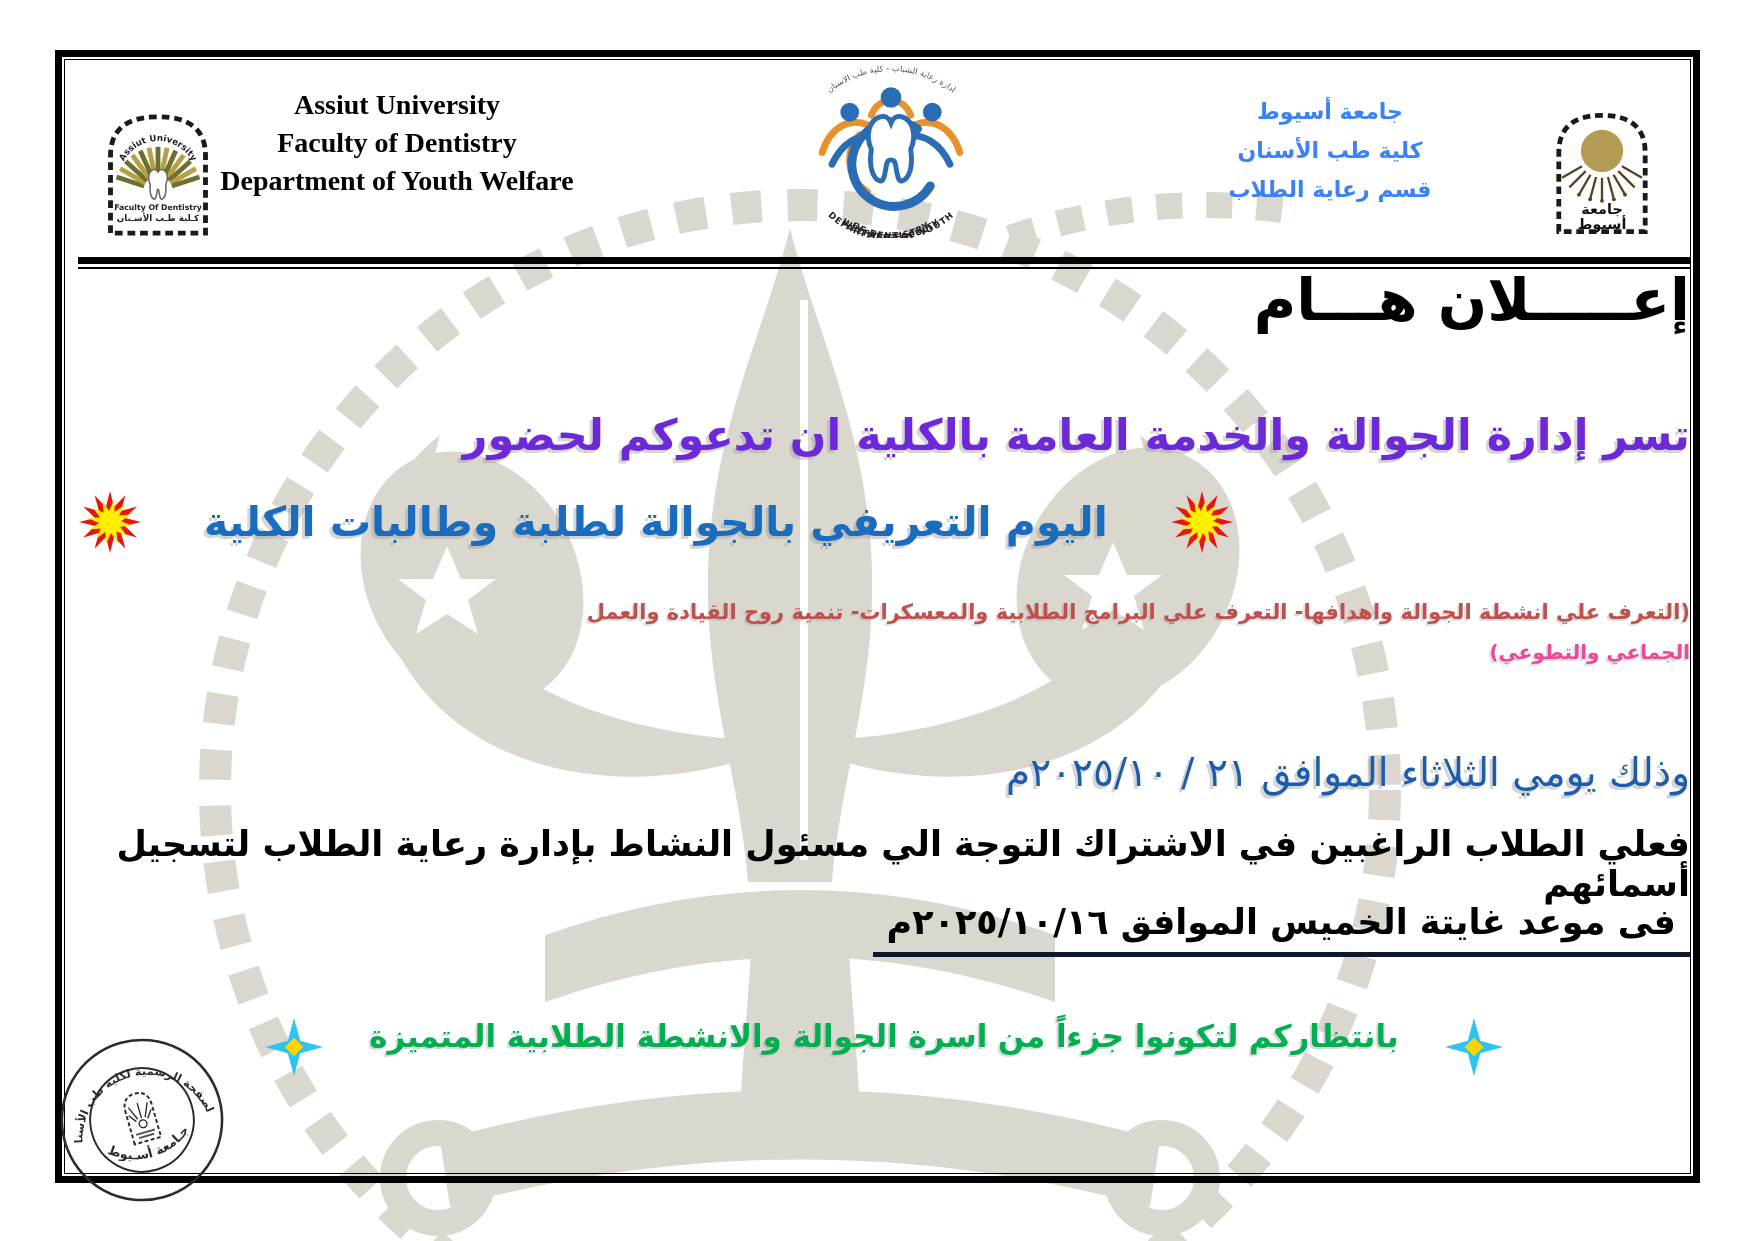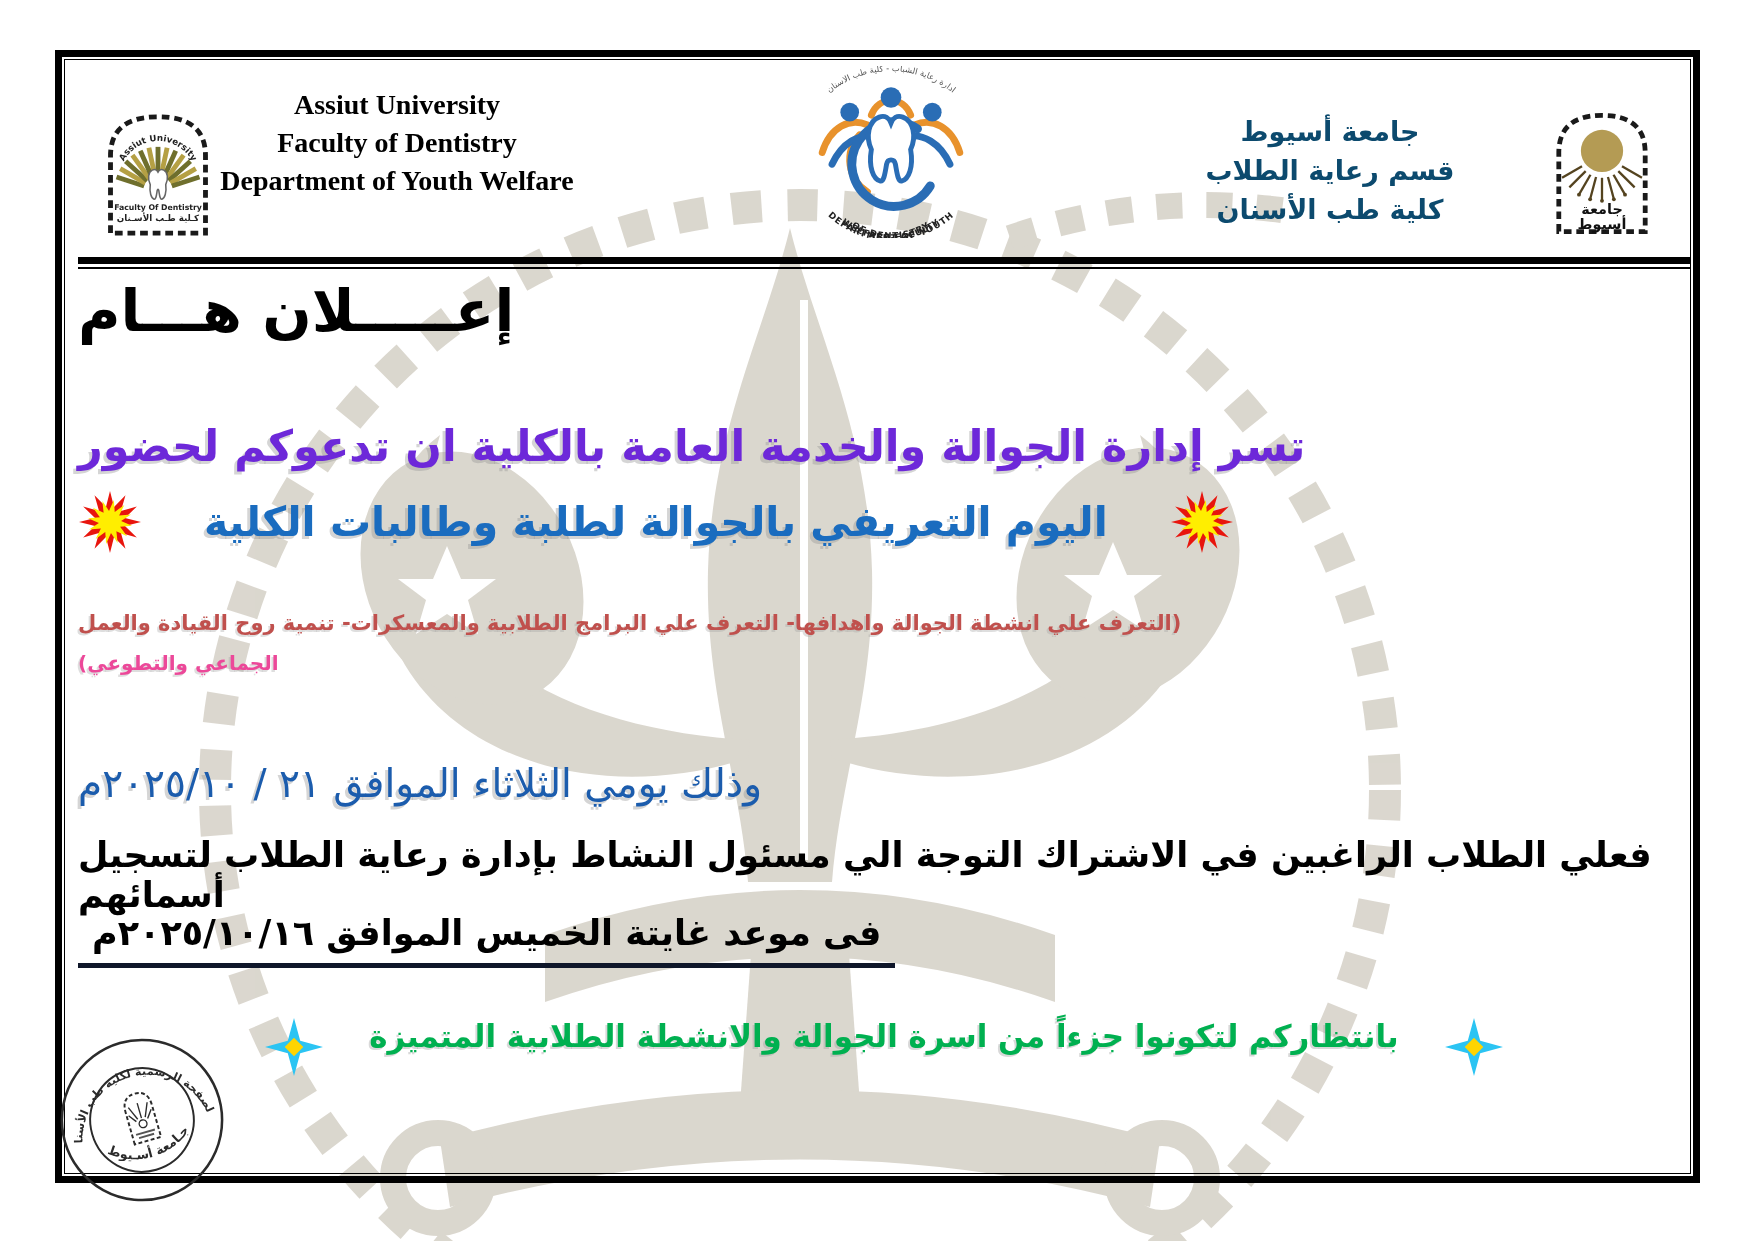--- a/index.html
+++ b/index.html
@@ -8,28 +8,28 @@
   
   .watermark{position:absolute;left:0;top:0;width:1755px;height:1241px;z-index:0;}
   
   .frame{position:absolute;left:55px;top:50px;width:1645px;height:1133px;
          border:7px solid #000;box-sizing:border-box;z-index:1;}
   .frame-inner{position:absolute;inset:2px;border:1px solid #000;}
   
   .logo{position:absolute;z-index:3;}
   .eng-block{position:absolute;left:212px;top:86px;width:370px;text-align:center;z-index:3;
              font-family:"Liberation Serif",serif;font-weight:bold;font-size:28px;line-height:38px;color:#000;}
-  .ar-block{position:absolute;left:1180px;top:112px;width:300px;text-align:center;z-index:3;
-            direction:rtl;font-weight:bold;font-size:27px;line-height:39px;color:#0c4a6e;}
+  .ar-block{position:absolute;left:1180px;top:92px;width:300px;text-align:center;z-index:3;
+            direction:rtl;font-weight:bold;font-size:22px;line-height:39px;color:#3b82f6;}
   
   .sep{position:absolute;left:78px;top:257px;width:1612px;z-index:3;}
   .sep .thick{height:7px;background:#000;}
   .sep .thin{height:2px;background:#000;margin-top:3px;}
   
-  .line{position:absolute;left:78px;width:1612px;text-align:left;direction:rtl;z-index:3;margin-top:11px;}
+  .line{position:absolute;left:78px;width:1612px;text-align:right;direction:rtl;z-index:3;}
   .title{top:266px;font-size:58px;font-weight:bold;color:#000;}
   .invite{top:410px;font-size:43px;font-weight:bold;color:#6d28d9;text-shadow:-3px 3px 0 rgba(150,150,150,.40);}
   .event-row{position:absolute;left:78px;top:490px;width:1612px;display:flex;align-items:center;
              gap:62px;z-index:3;}
   .event-text{direction:rtl;font-size:41px;font-weight:bold;color:#1a6cbf;text-shadow:-3px 3px 0 rgba(150,150,150,.40);}
   .details1{top:600px;font-size:21px;font-weight:bold;color:#c0504d;text-shadow:-2px 2px 0 rgba(160,160,160,.35);}
   .details2{top:640px;font-size:20px;font-weight:bold;color:#ec4899;text-shadow:-2px 2px 0 rgba(160,160,160,.35);}
   .dateline{top:750px;font-size:39px;font-weight:normal;color:#1b5cad;text-shadow:-3px 3px 0 rgba(150,150,150,.40);}
   .register{top:824px;font-size:35px;font-weight:bold;color:#000;}
   .deadline{top:902px;font-size:35px;font-weight:bold;color:#000;}
@@ -132,22 +132,22 @@
     <path d="M100,85 C94,72 97,56 108,52 C114,49.7 118,53 120,58 C122,53 126,49.7 132,52 C143,56 146,72 140,85 C143,103 138,115 131,117 C127,118 126,108 124.5,100 C123.8,96 121.5,95.5 120,95.5 C118.5,95.5 116.2,96 115.5,100 C114,108 113,118 109,117 C102,115 97,103 100,85 Z" fill="#ffffff" stroke="#2a6db5" stroke-width="5"></path>
     <g font-size="9" font-weight="bold" fill="#222" letter-spacing="1">
       <text><textPath href="#cb1" startOffset="50%" text-anchor="middle">DEPARTMENT OF YOUTH</textPath></text>
       <text><textPath href="#cb2" startOffset="50%" text-anchor="middle">WELFARE-FACULTY</textPath></text>
       <text><textPath href="#cb3" startOffset="50%" text-anchor="middle">OF DENTISTRY</textPath></text>
     </g>
   </svg>
 
   <div class="ar-block">
     <div>جامعة أسيوط</div>
+    <div>كلية طب الأسنان</div>
     <div>قسم رعاية الطلاب</div>
-    <div>كلية طب الأسنان</div>
   </div>
 
   <svg class="logo" style="left:1554px;top:110px;width:96px;height:126px" viewBox="0 0 100 130" xmlns="http://www.w3.org/2000/svg">
     <path d="M5,126 L5,44 Q5,5 50,5 Q95,5 95,44 L95,126 Z" fill="#ffffff" stroke="#1a1a1a" stroke-width="5" stroke-dasharray="8 5"></path>
     <circle cx="50" cy="42" r="22" fill="#b49b54"></circle>
     <g stroke="#54431f" stroke-width="2.4">
       <line x1="50" y1="70" x2="50" y2="94"></line>
       <line x1="56.2" y1="69.2" x2="62.4" y2="92.4"></line>
       <line x1="43.8" y1="69.2" x2="37.6" y2="92.4"></line>
       <line x1="62" y1="66.8" x2="74" y2="87.6"></line>

